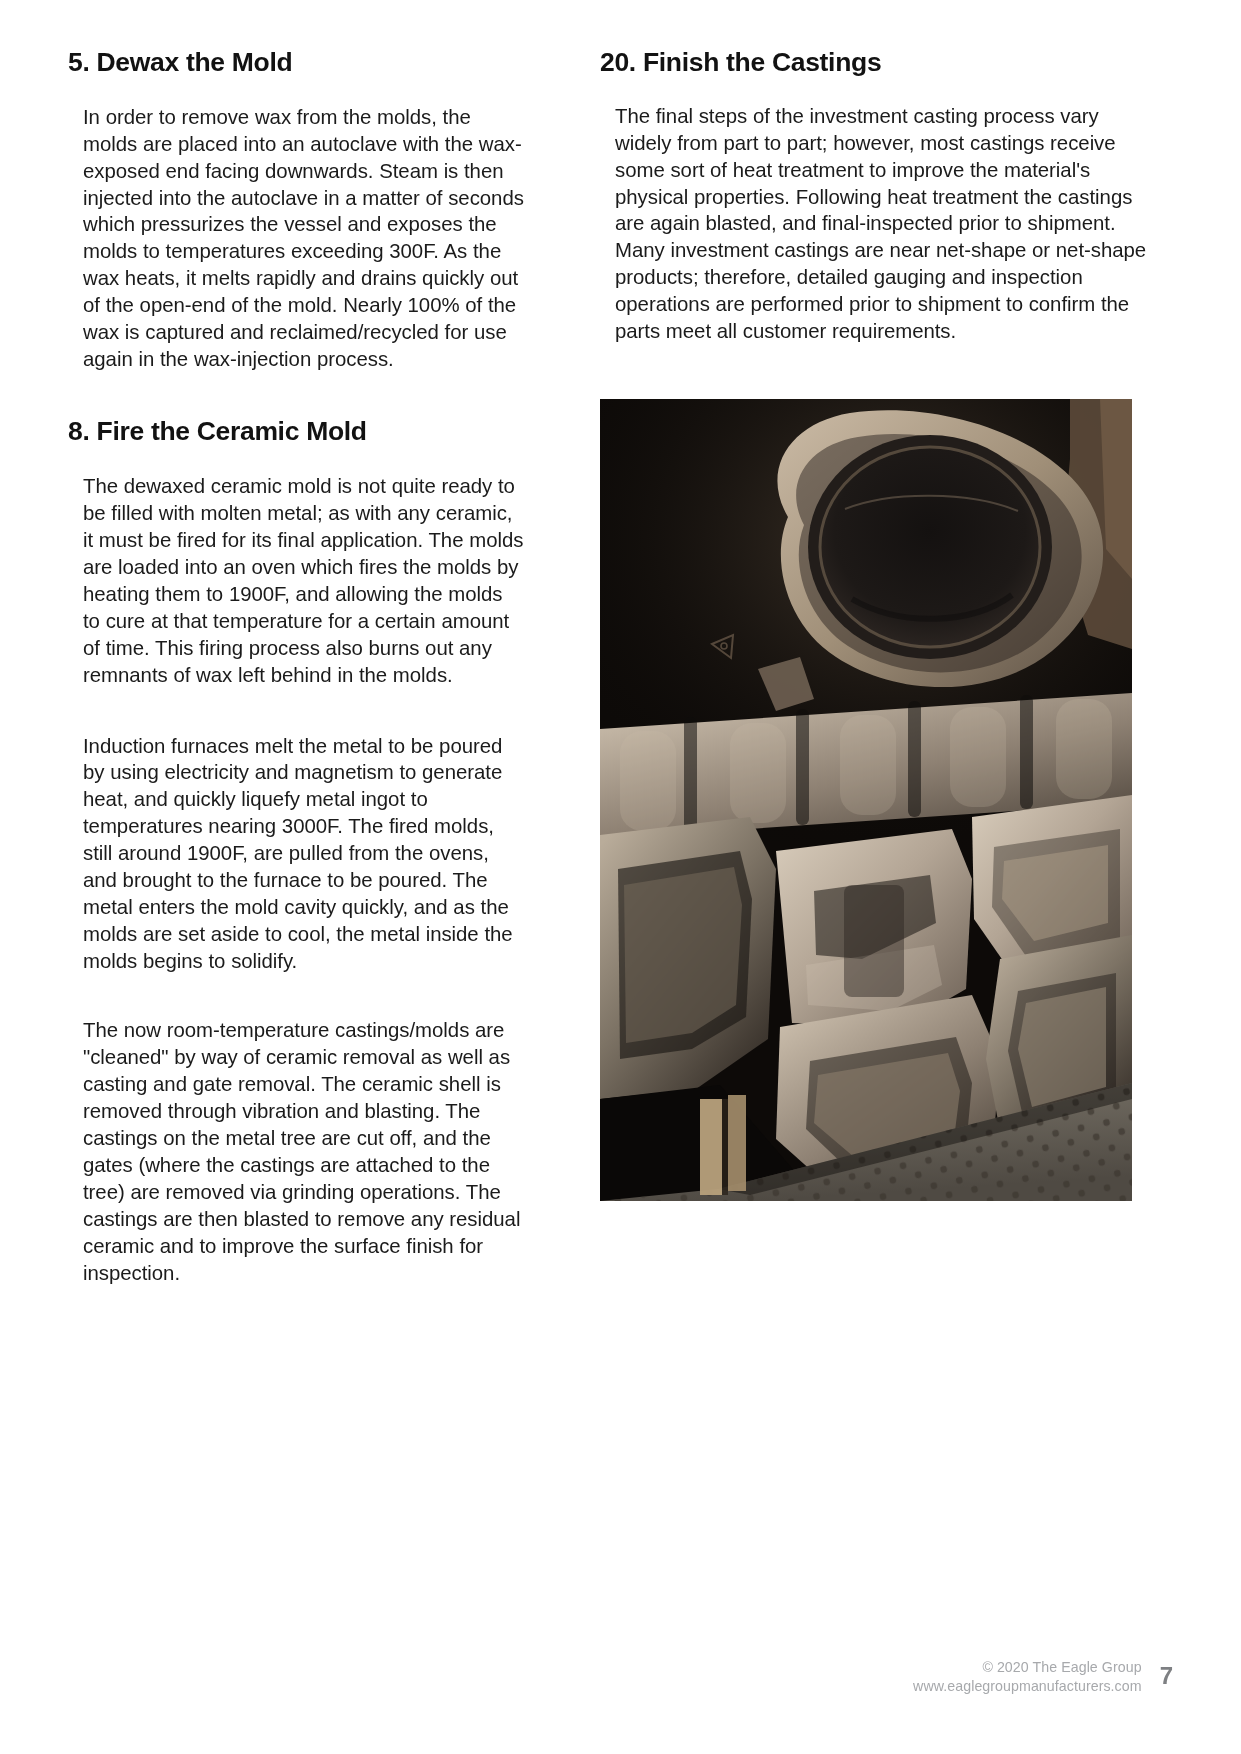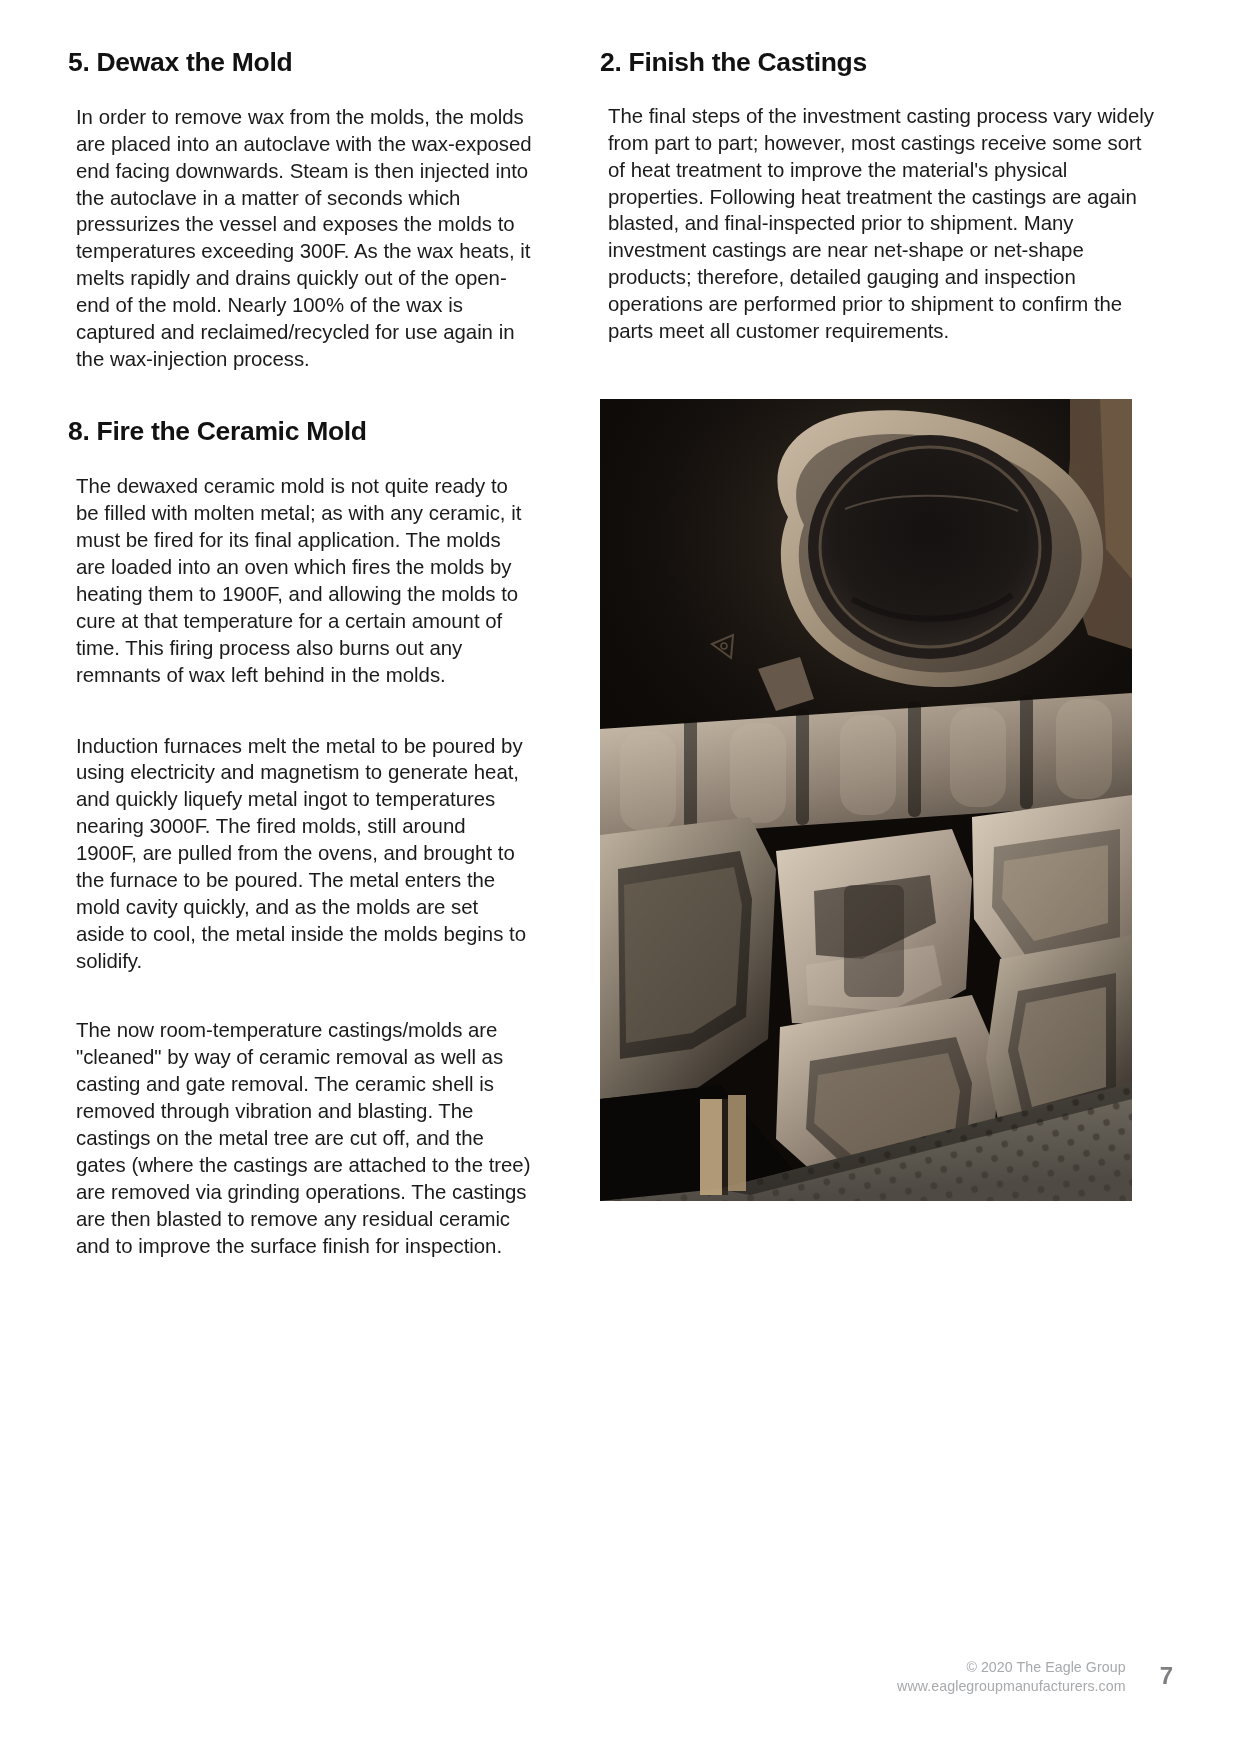--- a/index.html
+++ b/index.html
@@ -52,21 +52,21 @@
     margin: 0 0 26px 0;
     color: #121212;
     font-family: "Liberation Sans", "DejaVu Sans", sans-serif;
   }
   .column.right h2.section-heading {
     margin-bottom: 25px;
   }
   p.body-text {
     font-size: 20.4px;
     line-height: 26.95px;
-    margin: 8px;
+    margin: 15px;
     color: #1b1b1b;
     letter-spacing: -0.002em;
     font-weight: 400;
     text-align: left;
     word-spacing: 0.005em;
   }
   .section-block {
     margin-bottom: 44px;
   }
   .section-block.tight {
@@ -98,21 +98,21 @@
 
   
   #footer {
     position: absolute;
     right: 68px;
     bottom: 58px;
     display: flex;
     flex-direction: row;
     align-items: center;
     justify-content: flex-end;
-    gap: 34px;
+    gap: 18px;
   }
   #footer-lines {
     text-align: right;
     color: #a7a9ac;
     font-size: 14.2px;
     line-height: 19px;
     letter-spacing: 0.005em;
   }
   #footer-lines div { white-space: nowrap; }
   #page-number {
@@ -148,21 +148,21 @@
 
       <div class="section-block">
         <p class="body-text">The now room-temperature castings/molds are "cleaned" by way of ceramic removal as well as casting and gate removal. The ceramic shell is removed through vibration and blasting. The castings on the metal tree are cut off, and the gates (where the castings are attached to the tree) are removed via grinding operations. The castings are then blasted to remove any residual ceramic and to improve the surface finish for inspection.</p>
       </div>
 
     </div>
 
     <div class="column right">
 
       <div class="section-block">
-        <h2 class="section-heading">2. Finish the Castings</h2>
+        <h2 class="section-heading">20. Finish the Castings</h2>
         <p class="body-text">The final steps of the investment casting process vary widely from part to part; however, most castings receive some sort of heat treatment to improve the material's physical properties. Following heat treatment the castings are again blasted, and final-inspected prior to shipment. Many investment castings are near net-shape or net-shape products; therefore, detailed gauging and inspection operations are performed prior to shipment to confirm the parts meet all customer requirements.</p>
       </div>
 
       <div id="photo-wrap">
         <div id="photo">
           <svg viewBox="0 0 532 802" preserveAspectRatio="xMidYMid slice" aria-hidden="true">
             <defs>
               <linearGradient id="gMetalA" x1="0" y1="0" x2="1" y2="1">
                 <stop offset="0" stop-color="#d9cdbc"></stop>
                 <stop offset="0.45" stop-color="#b3a595"></stop>

